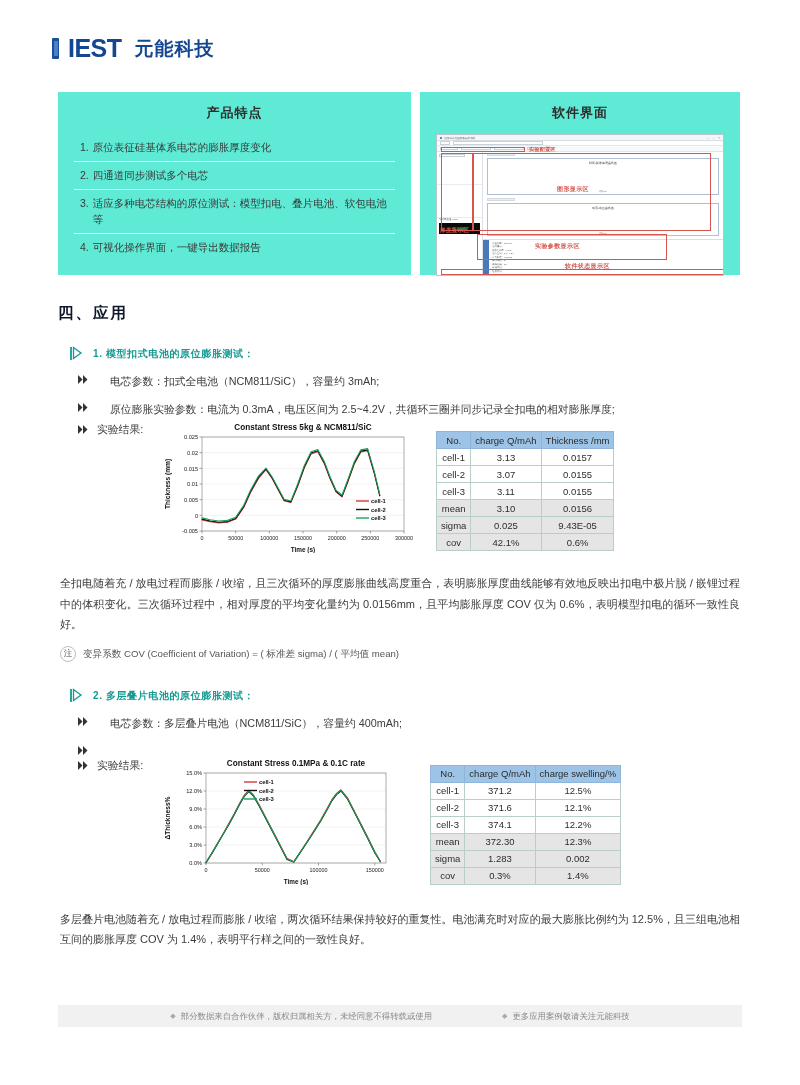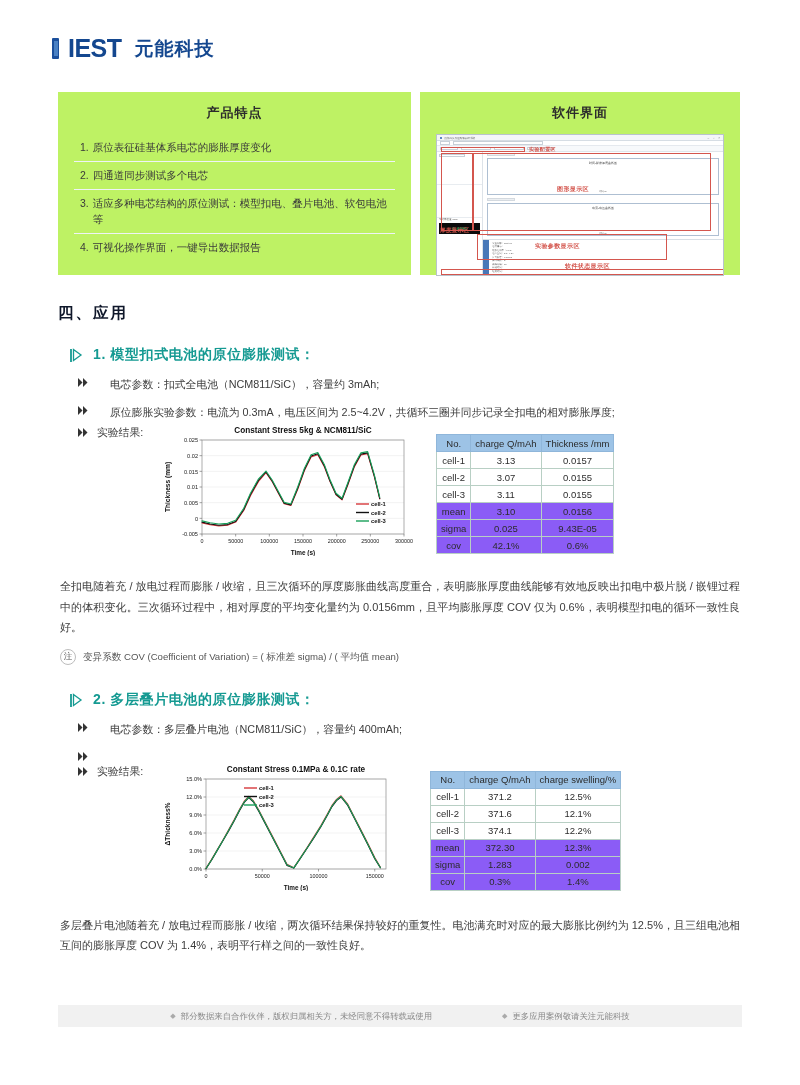--- a/index.html
+++ b/index.html
@@ -21,21 +21,21 @@
   }
   .logo-bar::after{
     content:""; position:absolute; left:1.5px; top:3px;
     width:4px; height:15px; background:#4a81c4;
   }
   .logo-est { font-size: 25px; font-weight: bold; color: #14478f; letter-spacing: -0.5px; font-family:"Liberation Sans",sans-serif;}
   .logo-cn  { font-size: 19px; font-weight: bold; color: #14478f; letter-spacing: 1px; margin-left:4px;}
 
   
   .panels { display:flex; gap: 9px; margin: 0 58px; height: 183px; }
-  .panel { background:#bef264; padding: 12px 16px 21px 16px; }
+  .panel { background:#5eead4; padding: 12px 16px 21px 16px; }
   .panel-a { width: 353px; }
   .panel-b { width: 320px; }
   .panel-title { text-align:center; font-size: 13px; font-weight:bold; color:#2c2c2c; margin-bottom:12px; letter-spacing:1px;}
   .feature {
     font-size: 10.5px; color:#3a3a3a; line-height:1.45;
     padding: 6px 2px 6px 6px;
     border-bottom: 1px solid #eef3f7;
     display:flex; gap:4px;
   }
   .feature:last-child { border-bottom: none; }
@@ -71,21 +71,21 @@
   .anno { position:absolute; color:#d4564e; font-weight:bold; letter-spacing:0.4px; white-space:nowrap; }
   .annobox { position:absolute; border:0.8px solid #d4564e; }
 
   
   .section-h1 {
     margin: 28px 0 0 58px; font-size: 15.5px; font-weight: bold;
     color: #0f172a; letter-spacing: 2px;
   }
   .section-h2 {
     margin: 22px 0 0 70px; display:flex; align-items:center; gap:9px;
-    font-size: 14px; font-weight: bold; color:#159a92; letter-spacing:0.6px;
+    font-size: 10px; font-weight: bold; color:#159a92; letter-spacing:0.6px;
   }
   .flag-icon { width:14px; height:15px; flex:0 0 auto;}
 
   .bullet-row {
     margin: 12px 0 0 78px; display:flex; gap:21px; align-items:flex-start;
     font-size: 10.8px; color:#3c3c3c; line-height:1.5;
   }
   .bullet-ico { flex:0 0 auto; margin-top:2px; }
 
   
@@ -93,21 +93,21 @@
   .result-label{ display:flex; gap:8px; font-size:10.8px; color:#3c3c3c; width:84px; flex:0 0 auto; padding-top:2px;}
 
   .chart-wrap { position:relative; }
 
   table.data { border-collapse: collapse; font-size: 9.5px; color:#2c2c2c; }
   table.data th, table.data td {
     border:1px solid #b8cfc4; padding: 2.5px 4px; text-align:center;
     font-weight: normal; background:#ffffff;
   }
   table.data th { background:#9dc3e6; color:#2b2b2b; border-color:#8fb6da;}
-  table.data tr.stat td { background:#8b5cf6; }
+  table.data tr.stat td { background:#e5e5e5; }
 
   
   .para {
     margin: 16px 60px 0 60px; font-size: 11px; line-height: 1.85;
     color:#3c3c3c; text-align: justify;
   }
   .note {
     margin: 12px 60px 0 60px; display:flex; gap:7px; align-items:center;
     font-size: 9.6px; color:#555;
   }

